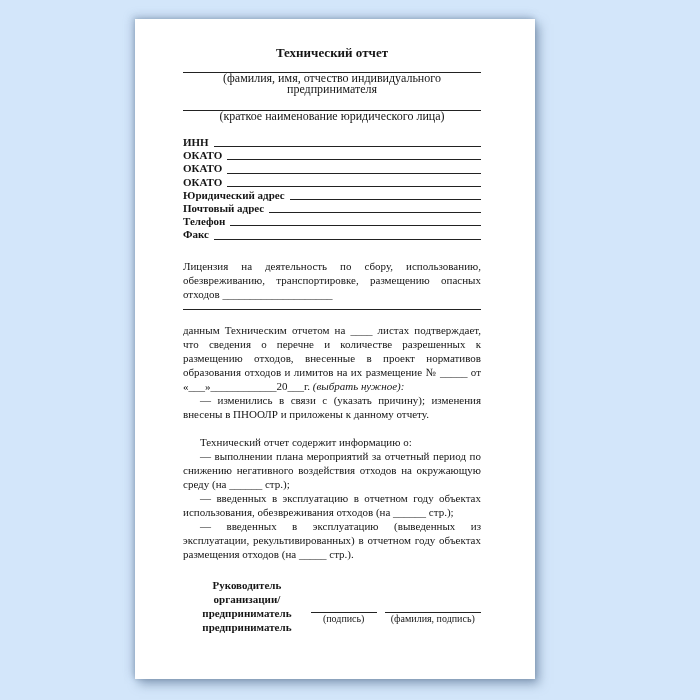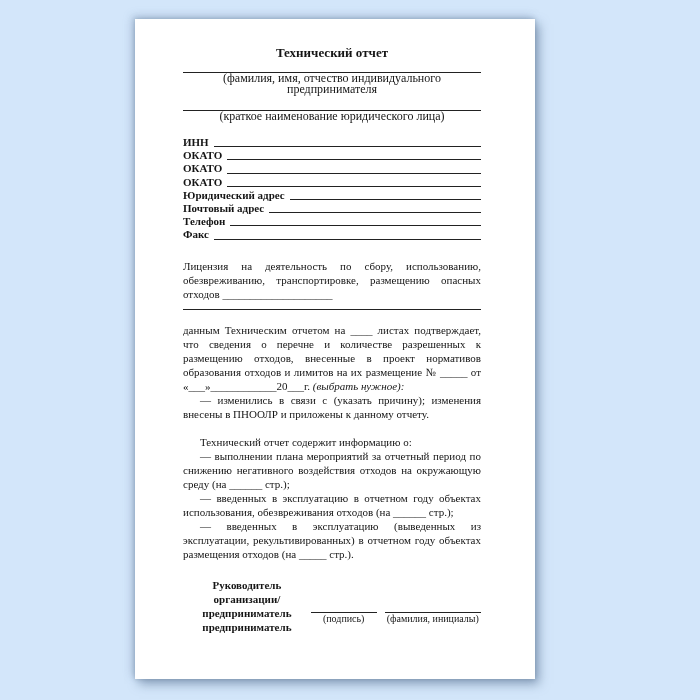--- a/index.html
+++ b/index.html
@@ -129,17 +129,17 @@
       <div>предприниматель</div>
       <div>предприниматель</div>
     </div>
     <div class="sig-spacer"></div>
     <div class="sig-col col-sign">
       <div class="sline"></div>
       <div>(подпись)</div>
     </div>
     <div class="sig-col col-name">
       <div class="sline"></div>
-      <div>(фамилия, инициалы)</div>
+      <div>(фамилия, подпись)</div>
     </div>
   </div>
 
 </div>
 
 </body></html>

